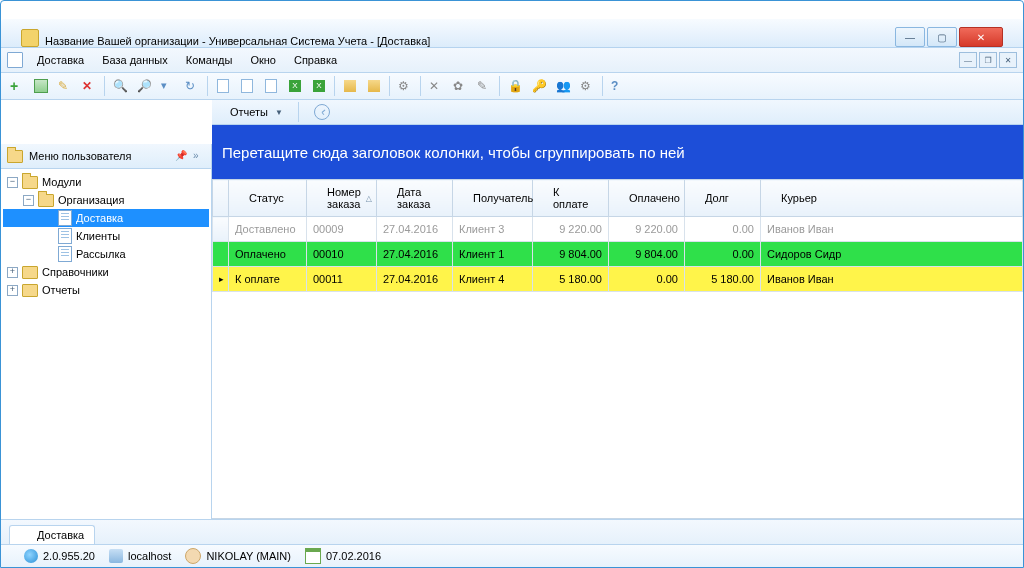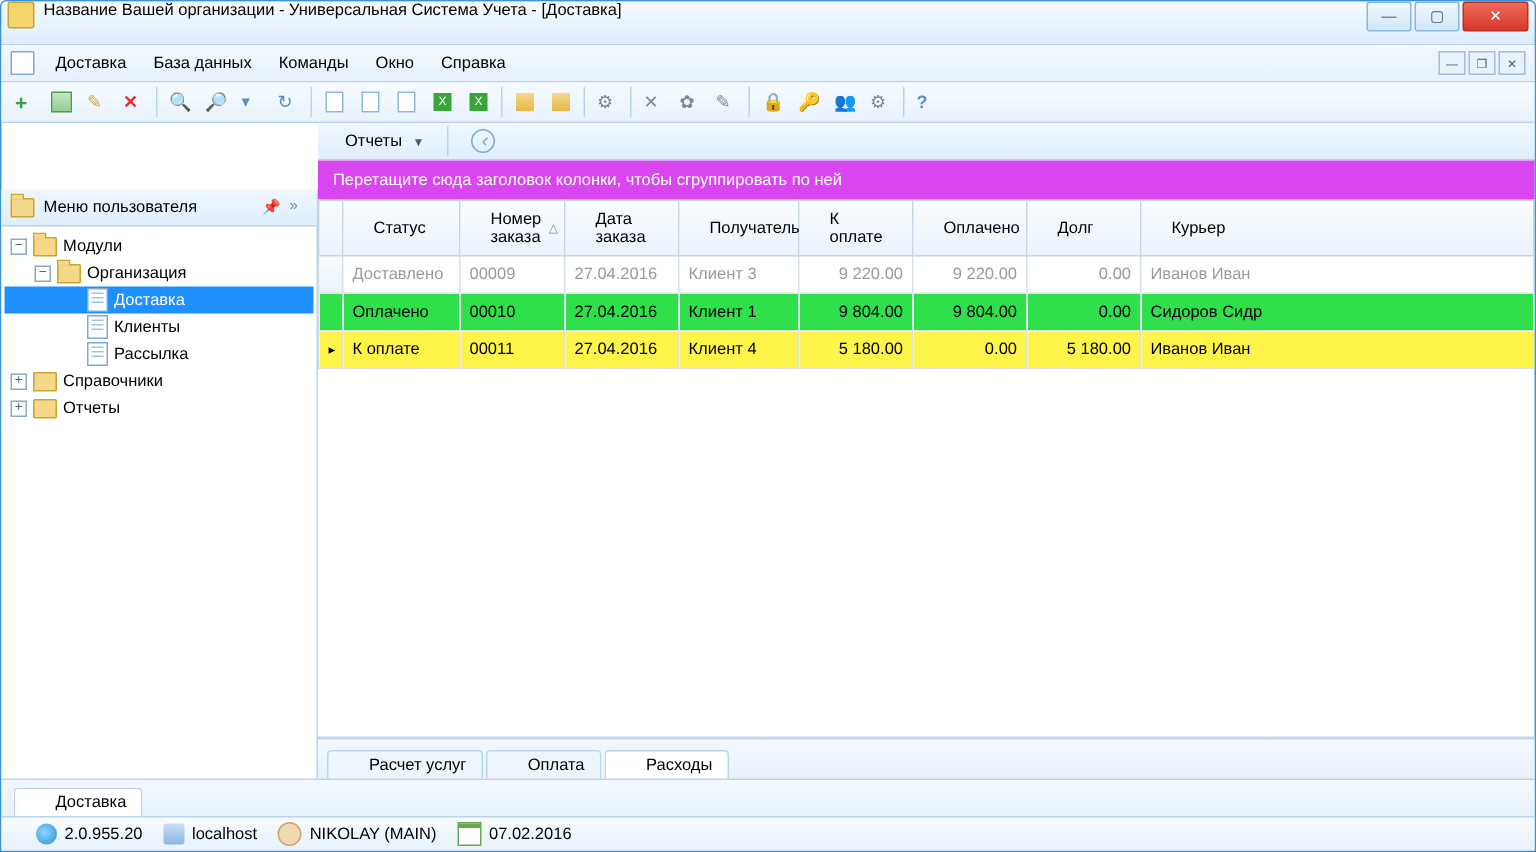--- a/index.html
+++ b/index.html
@@ -1,17 +1,17 @@
 <!DOCTYPE html>
 <html><head>
 <meta charset="utf-8">
 <style>
 html,body{margin:0;padding:0;font-family:Tahoma,Arial,sans-serif;font-size:11px;color:#000;background:#fff;}
 .window{width:1024px;height:568px;border:1px solid #3a93d6;border-radius:4px 4px 0 0;box-sizing:border-box;position:relative;background:#fff;display:flex;flex-direction:column;}
-.titlebar{height:28px;background:linear-gradient(#f7fbff,#dcecfb);border-bottom:1px solid #b5d3ef;display:flex;align-items:flex-start;padding:0 4px;border-radius:4px 4px 0 0;}
+.titlebar{height:28px;background:linear-gradient(#f7fbff,#dcecfb);border-bottom:1px solid #b5d3ef;display:flex;align-items:flex-end;padding:0 20px;border-radius:4px 4px 0 0;margin-top:18px;}
 .titlebar .title-icon{width:16px;height:16px;background:#f3d36b;border:1px solid #c9a62e;border-radius:2px;margin-right:6px;}
 .titlebar .title-text{flex:1;color:#000;}
 .win-btns{display:flex;gap:2px;}
 .win-btn{width:28px;height:18px;border:1px solid #8ab7e0;background:linear-gradient(#eef6fd,#d3e7f8);border-radius:2px;display:flex;align-items:center;justify-content:center;font-size:10px;color:#46607a;}
 .win-btn.close{background:linear-gradient(#f06a5a,#d63a2a);border-color:#b53125;color:#fff;width:42px;}
 .menubar{height:24px;background:linear-gradient(#f3f8fe,#e6f1fb);border-bottom:1px solid #b8d4ee;display:flex;align-items:center;padding:0 6px;gap:2px;}
 .menubar .doc-icon{width:14px;height:14px;background:#fff;border:1px solid #7fa9d4;border-radius:1px;margin-right:4px;}
 .menubar .mitem{padding:3px 8px;cursor:default;}
 .menubar .mdi-btns{margin-left:auto;display:flex;gap:2px;}
 .menubar .mdi-btn{width:16px;height:14px;border:1px solid #9dbedd;background:#e8f2fb;font-size:8px;display:flex;align-items:center;justify-content:center;color:#46607a;}
@@ -43,21 +43,21 @@
 .tree{flex:1;padding:4px 2px;overflow:auto;}
 .tnode{display:flex;align-items:center;height:18px;padding-left:4px;gap:4px;cursor:default;}
 .texp{width:9px;height:9px;border:1px solid #8ca8c4;background:#fff;font-size:9px;line-height:7px;text-align:center;color:#46607a;}
 .tsp{width:11px;}
 .tnode.selected{background:#1e90ff;color:#fff;}
 .tnode .doc-mini{width:12px;height:14px;background:#fff;border:1px solid #7fa9d4;position:relative;}
 .tnode .doc-mini::after{content:"";position:absolute;left:2px;top:2px;right:2px;height:1px;background:#9ec2e4;box-shadow:0 3px 0 #9ec2e4,0 6px 0 #9ec2e4;}
 .main{flex:1;display:flex;flex-direction:column;min-width:0;}
 .reports-bar{height:24px;background:linear-gradient(#f0f7fe,#dfeefb);border-bottom:1px solid #b8d4ee;display:flex;align-items:center;padding:0 6px;gap:6px;}
 .reports-bar .rbtn{padding:2px 6px;display:flex;align-items:center;gap:4px;}
-.group-bar{height:26px;background:#d946ef;color:#fff;display:flex;align-items:center;padding:0 10px;font-size:11px;}
+.group-bar{height:26px;background:#1d4ed8;color:#fff;display:flex;align-items:center;padding:14px 10px;font-size:15px;}
 .grid-wrap{flex:1;overflow:auto;border-bottom:1px solid #c6d6e6;}
 table.grid{width:100%;border-collapse:collapse;table-layout:fixed;}
 table.grid th{background:linear-gradient(#fafcfe,#e9f2fb);border:1px solid #c6d6e6;font-weight:normal;text-align:left;padding:4px 20px;height:28px;vertical-align:middle;position:relative;}
 table.grid th .sort{position:absolute;right:4px;top:50%;transform:translateY(-50%);font-size:8px;color:#7a94ad;}
 table.grid td{border:1px solid #d8e2ec;padding:3px 6px;height:18px;white-space:nowrap;overflow:hidden;}
 .row-ind{width:14px;background:linear-gradient(#fafcfe,#e9f2fb);border:1px solid #c6d6e6;text-align:center;font-size:9px;color:#000;}
 tr.r-gray td{color:#9a9a9a;}
 tr.r-green td{background:#2fe04a;}
 tr.r-yellow td{background:#fff44a;}
 td.num{text-align:right;}
@@ -311,34 +311,20 @@
                 <td class="num">5 180.00</td>
                 <td class="num">0.00</td>
                 <td class="num">5 180.00</td>
                 <td>Иванов Иван</td>
               </tr>
             </tbody>
         </table>
       </div>
 
 
-      <div class="bottom-tabs">
-        <div class="btab">
-            <span class="doc-icon" style="width:12px;height:12px"></span>
-            <span>Расчет услуг</span>
-          </div>
-        <div class="btab">
-            <span class="doc-icon" style="width:12px;height:12px"></span>
-            <span>Оплата</span>
-          </div>
-        <div class="btab active">
-            <span class="doc-icon" style="width:12px;height:12px"></span>
-            <span>Расходы</span>
-          </div>
-      </div>
     </div>
   </div>
 
   <div class="window-tabs">
     <div class="wtab">
         <span class="doc-icon" style="width:12px;height:12px"></span>
         <span>Доставка</span>
       </div>
   </div>
 

